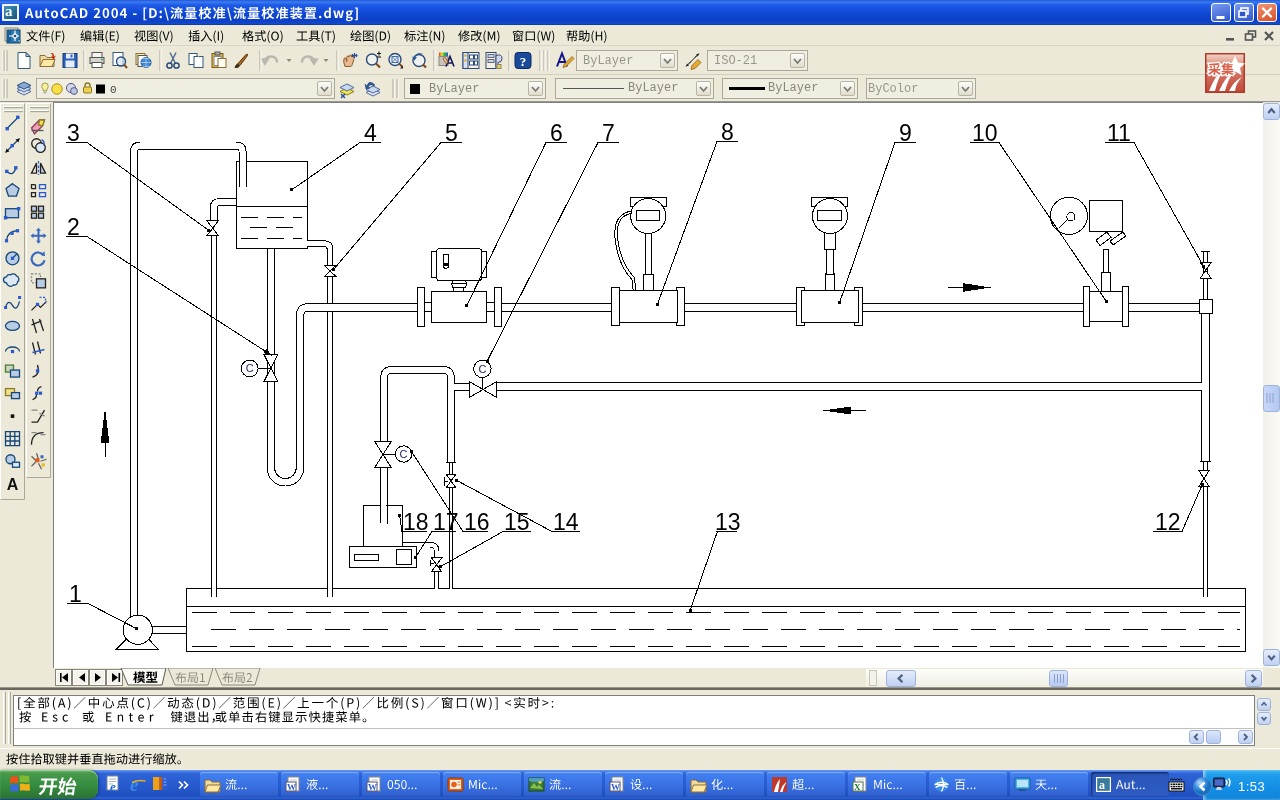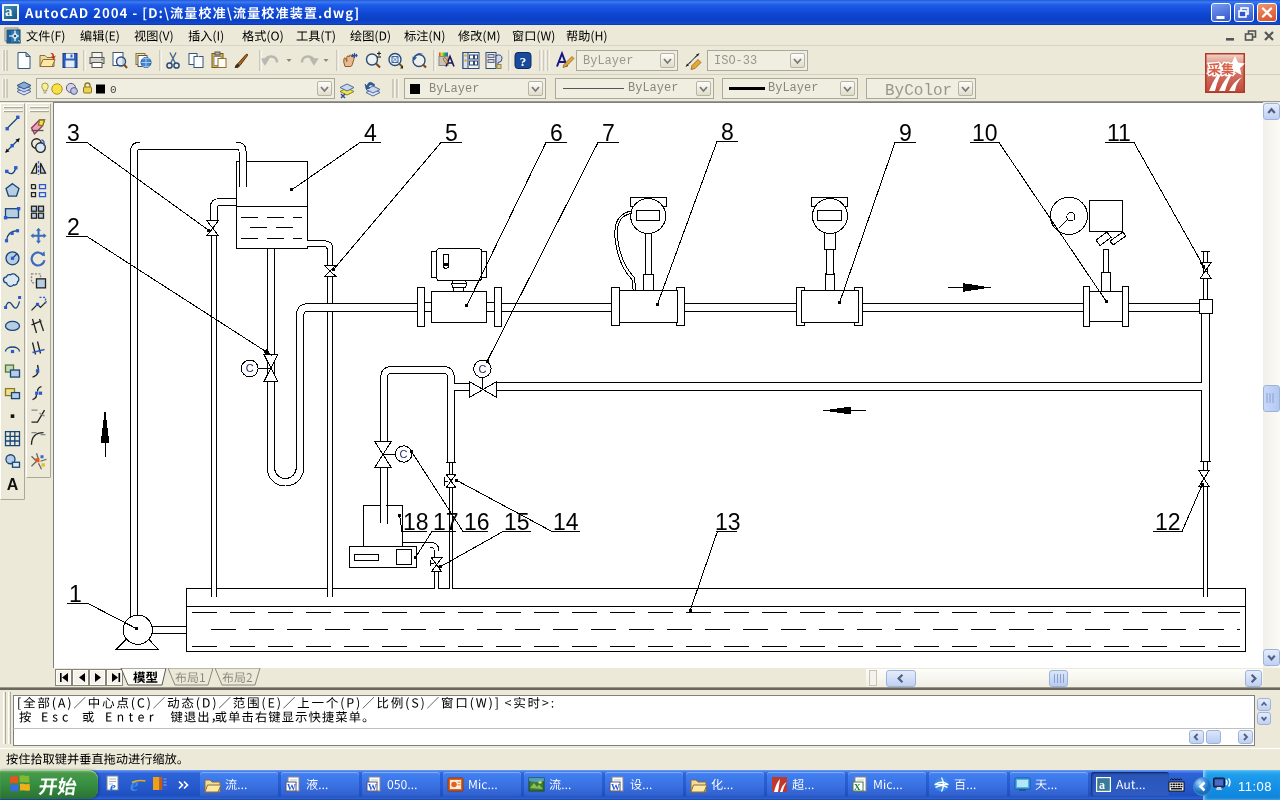--- a/index.html
+++ b/index.html
@@ -221,21 +221,21 @@
     </svg>
     <div class="abs" style="left:576px;top:50px;width:102px;height:21px;background:#f0ede1;border:1px solid #aca899">
       <span class="abs" style="left:6px;top:3px;font-family:'Liberation Mono',monospace;font-size:12px;color:#9a968a;white-space:pre">ByLayer</span>
       <div class="abs" style="right:2px;top:2px;width:15px;height:15px;background:linear-gradient(180deg,#fdfdfb,#e0dccc);border:1px solid #b8b4a4;border-radius:2px">
         <svg width="13" height="13" viewBox="0 0 13 13">
           <path d="M3 5 l3.5 4 3.5 -4" fill="none" stroke="#7a7a72" stroke-width="1.8"></path>
         </svg>
       </div>
     </div>
     <div class="abs" style="left:707px;top:50px;width:101px;height:21px;background:#f0ede1;border:1px solid #aca899">
-      <span class="abs" style="left:6px;top:3px;font-family:'Liberation Mono',monospace;font-size:12px;color:#9a968a;white-space:pre">ISO-33</span>
+      <span class="abs" style="left:6px;top:3px;font-family:'Liberation Mono',monospace;font-size:12px;color:#9a968a;white-space:pre">ISO-21</span>
       <div class="abs" style="right:2px;top:2px;width:15px;height:15px;background:linear-gradient(180deg,#fdfdfb,#e0dccc);border:1px solid #b8b4a4;border-radius:2px">
         <svg width="13" height="13" viewBox="0 0 13 13">
           <path d="M3 5 l3.5 4 3.5 -4" fill="none" stroke="#7a7a72" stroke-width="1.8"></path>
         </svg>
       </div>
     </div>
     <div class="abs" style="left:0;top:75px;width:1280px;height:27px;background:#ece9d8;border-bottom:1px solid #999790"></div>
     <svg class="abs" style="left:0;top:76px" width="1280" height="25" viewBox="0 0 1280 25">
       <g stroke="#fff">
         <line x1="3" y1="3" x2="3" y2="22"></line>
@@ -317,21 +317,21 @@
         <svg width="13" height="13" viewBox="0 0 13 13">
           <path d="M3 5 l3.5 4 3.5 -4" fill="none" stroke="#7a7a72" stroke-width="1.8"></path>
         </svg>
       </div>
     </div>
     <svg class="abs" style="left:725px;top:78px" width="130" height="21" viewBox="0 0 130 21">
       <line x1="4" y1="10.5" x2="40" y2="10.5" stroke="#000" stroke-width="3"></line>
     </svg>
     <span class="abs" style="left:768px;top:81px;font-family:'Liberation Mono',monospace;font-size:12px;color:#8a8679">ByLayer</span>
     <div class="abs" style="left:866px;top:78px;width:110px;height:21px;background:#f0ede1;border:1px solid #aca899">
-      <span class="abs" style="left:18px;top:3px;font-family:'Liberation Mono',monospace;font-size:16px;color:#9a968a;white-space:pre">ByColor</span>
+      <span class="abs" style="left:1px;top:3px;font-family:'Liberation Mono',monospace;font-size:12px;color:#9a968a;white-space:pre">ByColor</span>
       <div class="abs" style="right:2px;top:2px;width:15px;height:15px;background:linear-gradient(180deg,#fdfdfb,#e0dccc);border:1px solid #b8b4a4;border-radius:2px">
         <svg width="13" height="13" viewBox="0 0 13 13">
           <path d="M3 5 l3.5 4 3.5 -4" fill="none" stroke="#7a7a72" stroke-width="1.8"></path>
         </svg>
       </div>
     </div>
     <svg class="abs" style="left:1205px;top:53px" width="40" height="40" viewBox="0 0 40 40">
 <defs>
         <linearGradient id="lg" x1="0" y1="0" x2="0" y2="1">
           <stop offset="0" stop-color="#f2d8cc"></stop>
@@ -1021,13 +1021,13 @@
         </radialGradient>
       </defs>
 <path d="M12.5 6.5 L8.5 10.5 L12.5 14.5" fill="none" stroke="#fff" stroke-width="2.6"></path>
 </svg>
     <svg class="abs" style="left:1213px;top:777px" width="18" height="16" viewBox="0 0 18 16">
 <rect x="0.5" y="1" width="11" height="9" rx="1" fill="#2a3a6a" stroke="#0a1a3a"></rect>
 <rect x="2" y="2.5" width="8" height="6" fill="#4a6ac8"></rect>
 <path d="M4 10 h4 l1 3 h-6z" fill="#c8d4e8"></path>
 <path d="M13 3 q2 2.5 0 5 M15.5 1.5 q3 3.5 0 8" fill="none" stroke="#fff" stroke-width="1.4"></path>
 </svg>
-    <span class="abs" style="left:1238px;top:779px;color:#fff;font-size:13px;font-family:'Liberation Sans';letter-spacing:0.5px">11:08</span>
+    <span class="abs" style="left:1238px;top:779px;color:#fff;font-size:13px;font-family:'Liberation Sans';letter-spacing:0.5px">1:53</span>
   </div>
 </body></html>

